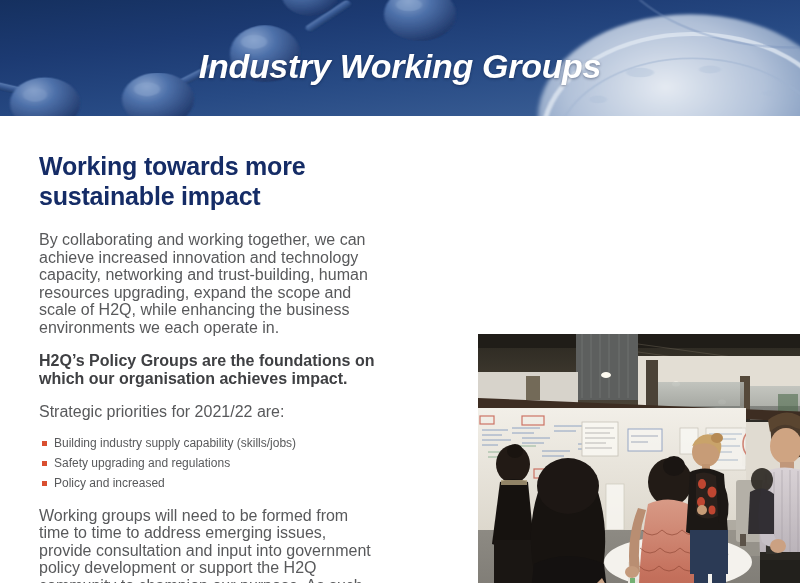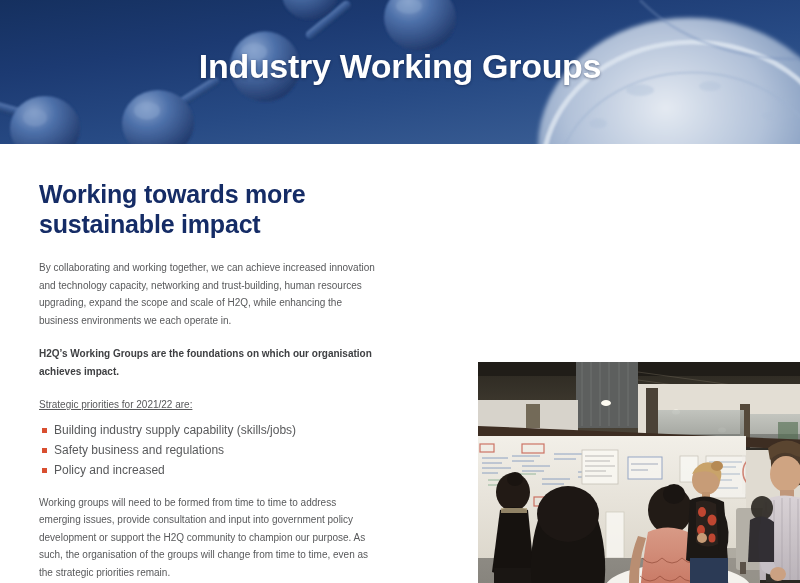--- a/index.html
+++ b/index.html
@@ -13,23 +13,24 @@
     height: 583px;
     background: #ffffff;
     font-family: "Liberation Sans", sans-serif;
     overflow: hidden;
   }
 
   
   .hero {
     position: relative;
     width: 800px;
-    height: 144px;
+    height: 116px;
     overflow: hidden;
     background: linear-gradient(160deg, #1b336e 0%, #1d3876 28%, #24457f 55%, #2c5289 78%, #3a6399 100%);
+    font-style: italic;
   }
   .hero-bg {
     position: absolute;
     inset: 0;
     width: 100%;
     height: 100%;
     display: block;
   }
   .hero-title {
     position: absolute;
@@ -67,24 +68,24 @@
     color: #152c66;
     font-size: 25px;
     font-weight: bold;
     line-height: 30px;
     letter-spacing: -0.2px;
   }
 
   .body-par {
     margin: 0 0 16px 0;
     color: #58595b;
-    font-size: 10px;
+    font-size: 16px;
     line-height: 17.5px;
   }
-  .body-par.tight { margin-bottom: 9px; text-decoration: underline; }
+  .body-par.tight { margin-bottom: 15px; }
 
   .body-par.strong {
     color: #3f4043;
     font-weight: bold;
   }
 
   .bullets {
     list-style: none;
     margin: 0 0 16px 0;
     padding: 0;
@@ -204,35 +205,35 @@
 </header>
 
 <main class="content">
 
   <div class="text-col">
 
     <h2 class="section-heading">Working towards more sustainable impact</h2>
 
     <p class="body-par">By collaborating and working together, we can achieve increased innovation and technology capacity, networking and trust-building, human resources upgrading, expand the scope and scale of H2Q, while enhancing the business environments we each operate in.</p>
 
-    <p class="body-par strong">H2Q’s Working Groups are the foundations on which our organisation achieves impact.</p>
+    <p class="body-par strong">H2Q’s Policy Groups are the foundations on which our organisation achieves impact.</p>
 
     <p class="body-par tight">Strategic priorities for 2021/22 are:</p>
 
     <ul class="bullets">
       <li>
         <span class="marker"></span>
         <span>Building industry supply capability (skills/jobs)</span>
       </li>
       <li>
         <span class="marker"></span>
       </li>
       <li>
         <span class="marker"></span>
-        <span>Safety business and regulations</span>
+        <span>Safety upgrading and regulations</span>
       </li>
       <li>
         <span class="marker"></span>
         <span>Policy and increased</span>
       </li>
     </ul>
 
     <p class="body-par">Working groups will need to be formed from time to time to address emerging issues, provide consultation and input into government policy development or support the H2Q community to champion our purpose. As such, the organisation of the groups will change from time to time, even as the strategic priorities remain.</p>
   </div>
 

